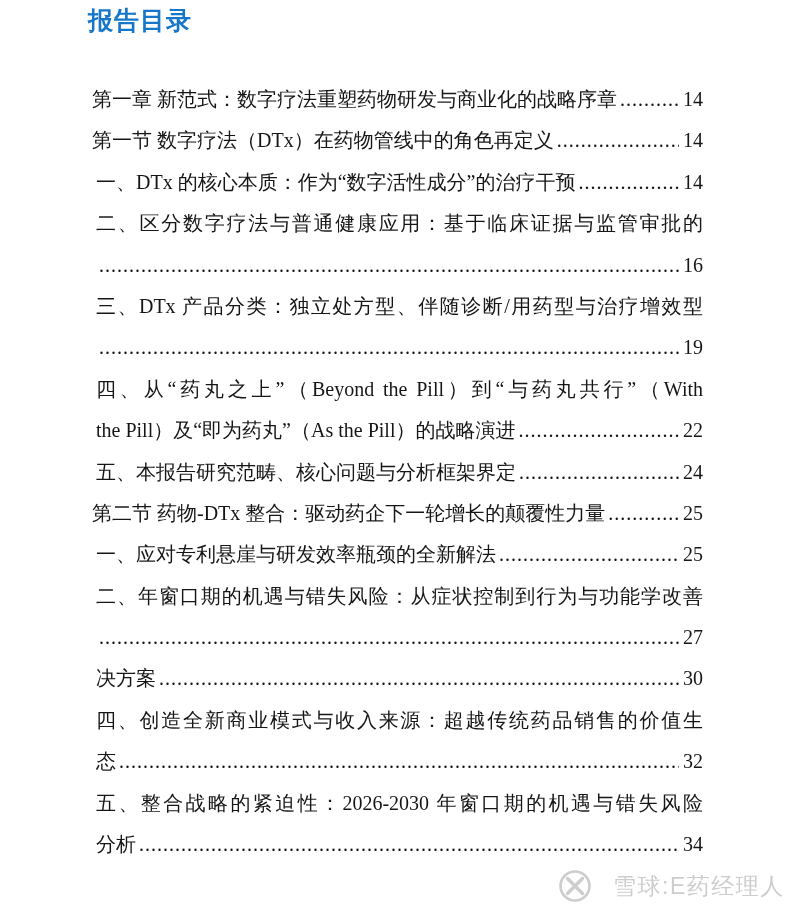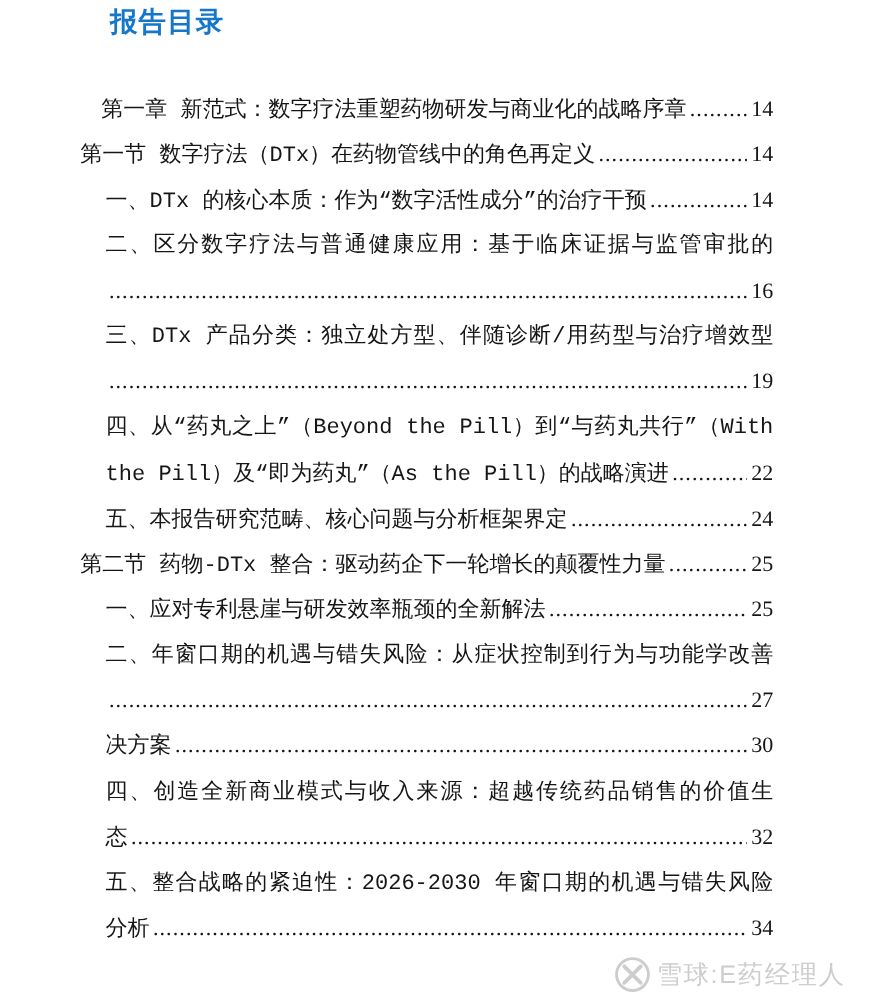--- a/index.html
+++ b/index.html
@@ -6,21 +6,21 @@
   body {
     width: 793px; height: 910px;
     background: #ffffff;
     position: relative;
     overflow: hidden;
     font-family: "Liberation Serif", "DejaVu Serif", serif;
     color: #161616;
   }
   .page-title {
     position: absolute;
-    left: 100px; top: 4px;
+    left: 88px; top: 4px;
     font-family: "Liberation Sans", "DejaVu Sans", sans-serif;
     font-weight: 700;
     font-size: 25px;
     line-height: 32px;
     letter-spacing: 1px;
     color: #1677C8;
   }
   .toc {
     position: absolute;
     left: 0; right: 0; top: 79px;
@@ -28,23 +28,23 @@
   .toc-row {
     display: flex;
     align-items: baseline;
     height: 41.4px;
     line-height: 41.4px;
     font-size: 20px;
     padding-right: 90px;
     box-sizing: border-box;
   }
   .indent-1 { padding-left: 92px; }
-  .indent-2 { padding-left: 73px; }
+  .indent-2 { padding-left: 92px; }
   .indent-3 { padding-left: 96px; }
-  .toc-text { white-space: nowrap; font-family: Liberation Mono, monospace; }
+  .toc-text { white-space: nowrap; }
   .toc-row.justify-full .toc-text {
     flex: 1;
     white-space: normal;
     overflow: hidden;
     text-align: justify;
     text-align-last: justify;
   }
   .dots {
     flex: 1;
     overflow: hidden;
@@ -56,21 +56,21 @@
   }
   .dots::after {
     content: "........................................................................................................................................................................................................";
   }
   .pagenum { white-space: nowrap; }
   .watermark {
     position: absolute;
     left: 558px; top: 869px;
     display: flex;
     align-items: center;
-    gap: 5px;
+    gap: 21px;
     z-index: 3;
     opacity: 0.92;
   }
   .watermark-text {
     font-family: "Liberation Sans", "DejaVu Sans", sans-serif;
     font-size: 23px;
     letter-spacing: 1.5px;
     color: #c9c9c9;
     white-space: nowrap;
   }

